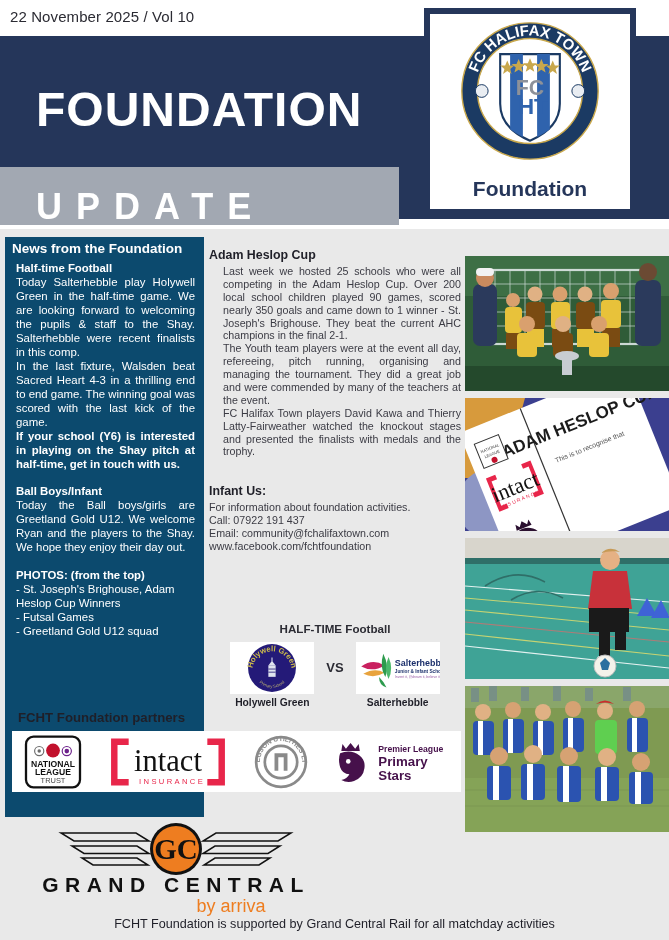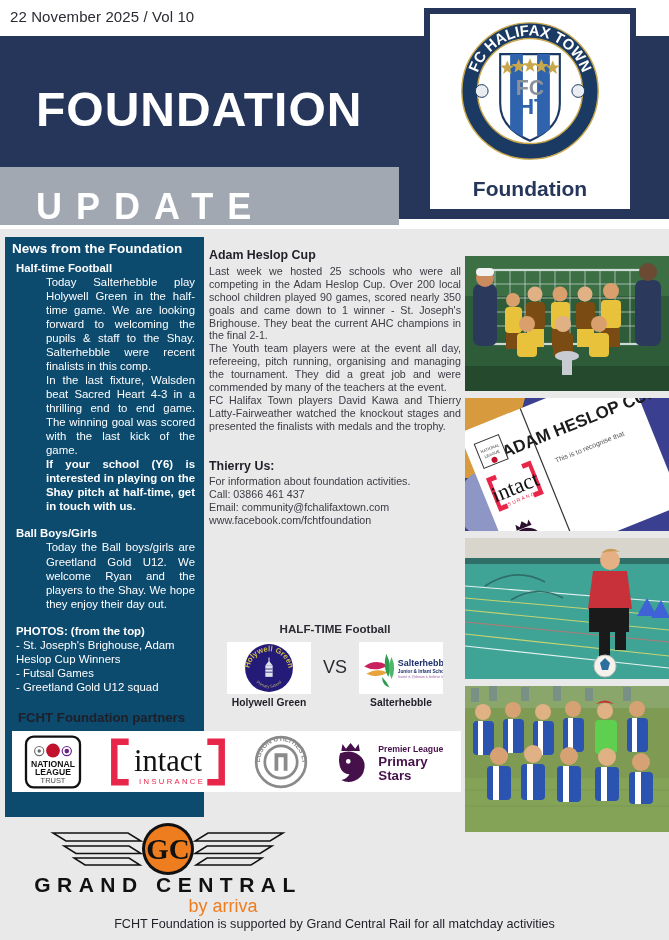--- a/index.html
+++ b/index.html
@@ -57,60 +57,60 @@
   
   .left-col {
     position: absolute; left: 5px; top: 237px; width: 199px; height: 580px;
     background: #0c4a6e; color: #ffffff;
   }
   .left-head {
     font-size: 13.5px; font-weight: bold; padding: 4px 0 2px 7px; line-height: 1.2;
   }
   .left-body { padding: 0 9px 0 11px; font-size: 11.4px; line-height: 1.23; }
   .sec-title { font-weight: bold; margin-top: 2px; }
-  .just { text-align: justify; margin-left: 30px; }
+  .just { text-align: justify; }
   .bold { font-weight: bold; }
   .gap { height: 11px; }
 
   
   .mid-col {
     position: absolute; left: 209px; top: 248px; width: 252px;
     color: #3b3b44; font-size: 10.7px; line-height: 1.205;
   }
   .mid-h { font-size: 12.4px; font-weight: bold; color: #1f1f28; margin-bottom: 2px; }
-  .mid-p { text-align: justify; }
+  .mid-p { text-align: justify; margin-left: 14px; }
   .mid-gap { height: 13px; }
 
   
   .fixture { position: absolute; left: 209px; top: 622px; width: 252px; }
   .fixture-title { text-align: center; font-size: 11.6px; font-weight: bold; color: #2b2b33; }
   .fixture-row { display: flex; align-items: center; justify-content: center; margin-top: 7px; gap: 12px; }
   .badge-cell { width: 84px; text-align: center; }
   .badge-box { width: 84px; height: 52px; background: #ffffff; display:flex; align-items:center; justify-content:center; }
   .badge-name { font-size: 10.3px; font-weight: bold; color: #1f1f28; margin-top: 3px; }
-  .vs { font-size: 18px; font-weight: normal; color: #2b2b33; padding-bottom: 16px; }
+  .vs { font-size: 13px; font-weight: bold; color: #2b2b33; padding-bottom: 16px; }
 
   
   .partners-wrap { position: absolute; left: 12px; top: 710px; width: 367px; }
   .partners-title { font-size: 13.2px; font-weight: bold; color: #1f1f28; padding-left: 6px; }
   .partners-strip {
     margin-top: 6px; width: 449px; height: 61px; background: #ffffff;
     display: flex; align-items: center; justify-content: space-around;
   }
   .partner-cell { display:flex; align-items:center; justify-content:center; height: 58px; }
 
   
   .photo { position: absolute; left: 465px; overflow: hidden; background: #cfd3d8; }
   .ph1 { top: 256px; width: 204px; height: 135px; }
   .ph2 { top: 398px; width: 204px; height: 133px; }
   .ph3 { top: 538px; width: 204px; height: 141px; }
   .ph4 { top: 686px; width: 204px; height: 146px; }
 
   
-  .gc-wrap { position: absolute; left: 8px; top: 822px; width: 615px; text-align: left; }
+  .gc-wrap { position: absolute; left: 16px; top: 822px; width: 615px; text-align: left; }
   .gc-footnote {
     position: absolute; left: 0; top: 917px; width: 669px; text-align: center;
     font-size: 12.6px; color: #1f1f28;
   }
   svg { display: block; }
 </style>
 </head>
 <body>
 
 <div class="page">
@@ -162,21 +162,21 @@
   <div class="left-col">
     <div class="left-head">News from the Foundation</div>
     <div class="left-body">
       <div class="sec-title">Half-time Football</div>
       <div class="just">Today Salterhebble play Holywell Green in the half-time game. We are looking forward to welcoming the pupils &amp; staff to the Shay. Salterhebble were recent finalists in this comp.</div>
       <div class="just">In the last fixture, Walsden beat Sacred Heart 4-3 in a thrilling end to end game. The winning goal was scored with the last kick of the game.</div>
       <div class="just bold">If your school (Y6) is interested in playing on the Shay pitch at half-time, get in touch with us.</div>
 
       <div class="gap"></div>
 
-      <div class="sec-title">Ball Boys/Girls</div>
+      <div class="sec-title">Ball Boys/Infant</div>
       <div class="just">Today the Ball boys/girls are Greetland Gold U12. We welcome Ryan and the players to the Shay. We hope they enjoy their day out.</div>
 
       <div class="gap"></div>
 
       <div class="sec-title">PHOTOS: (from the top)</div>
       <div>- St. Joseph's Brighouse, Adam Heslop Cup Winners</div>
       <div>- Futsal Games</div>
       <div>- Greetland Gold U12 squad</div>
     </div>
   </div>
@@ -188,23 +188,23 @@
       <div class="mid-p">The Youth team players were at the event all day, refereeing, pitch running, organising and managing the tournament. They did a great job and were commended by many of the teachers at the event.</div>
       <div class="mid-p">FC Halifax Town players David Kawa and Thierry Latty-Fairweather watched the knockout stages and presented the finalists with medals and the trophy.</div>
     </div>
 
     <div class="mid-gap"></div>
 
 
     <div class="mid-gap"></div>
 
     <div>
-      <div class="mid-h">Thierry Us:</div>
+      <div class="mid-h">Infant Us:</div>
       <div>For information about foundation activities.</div>
-      <div>Call: 03866 461 437</div>
+      <div>Call: 07922 191 437</div>
       <div>Email: community@fchalifaxtown.com</div>
       <div>www.facebook.com/fchtfoundation</div>
     </div>
   </div>
 
   <div class="fixture">
     <div class="fixture-title">HALF-TIME Football</div>
     <div class="fixture-row">
       <div class="badge-cell">
         <div class="badge-box">

